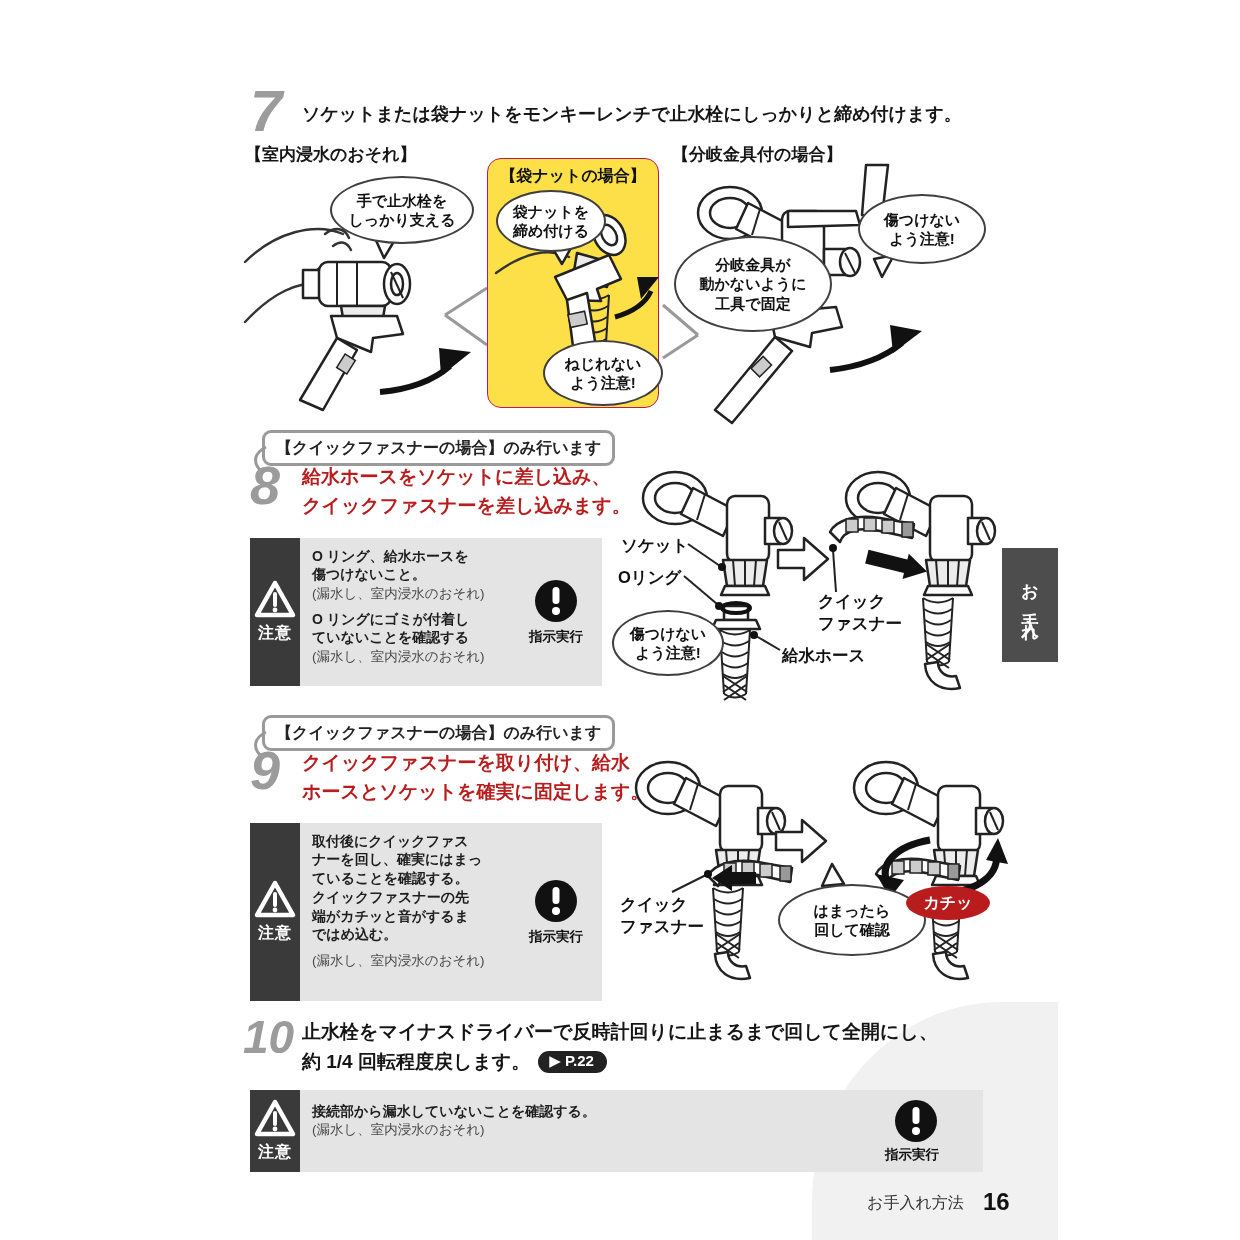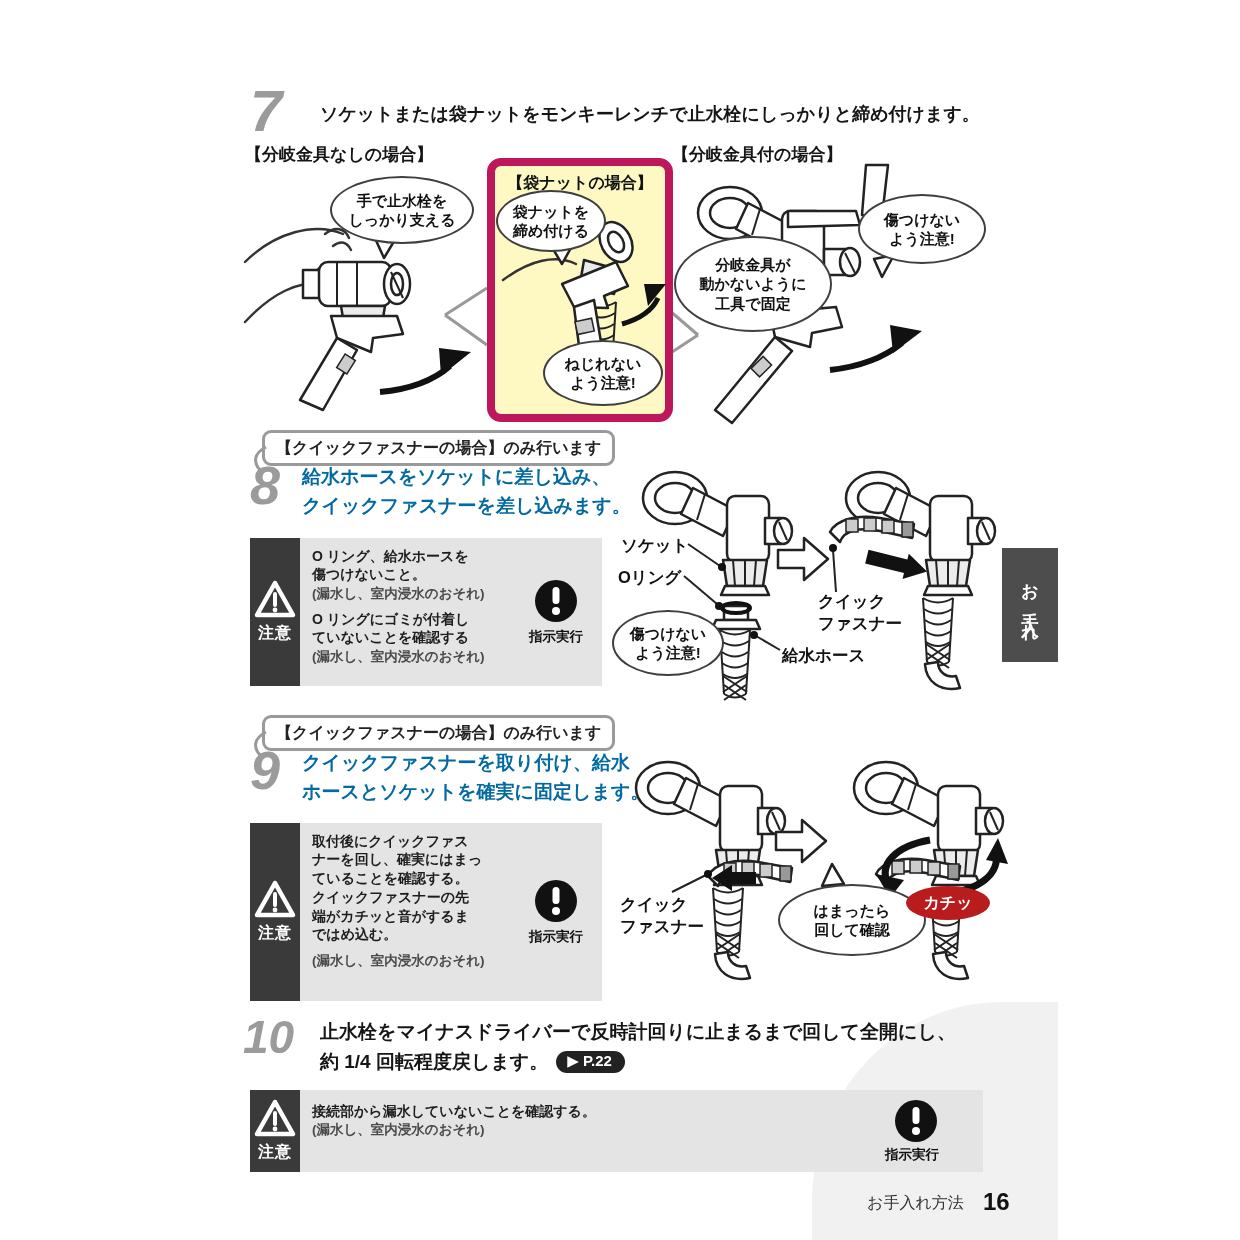--- a/index.html
+++ b/index.html
@@ -3,49 +3,49 @@
 <meta charset="utf-8">
 <style>
   html,body{margin:0;padding:0;background:#fff;}
   #page{position:relative;width:1240px;height:1240px;background:#fff;overflow:hidden;
         font-family:"Liberation Sans","DejaVu Sans",sans-serif;color:#111;}
   .abs{position:absolute;}
   .ml{white-space:pre-line;}
   
   .stepnum{position:absolute;color:#9b9b9b;font-weight:bold;font-style:italic;line-height:1;}
   
-  .stitle{position:absolute;font-size:18px;font-weight:600;color:#151515;margin-left:18px;}
-  .stitle2{position:absolute;font-size:19px;font-weight:600;color:#0369a1;line-height:1.55;}
+  .stitle{position:absolute;font-size:18px;font-weight:600;color:#151515;}
+  .stitle2{position:absolute;font-size:19px;font-weight:600;color:#b91c1c;line-height:1.55;}
   .caselbl{position:absolute;font-size:17px;font-weight:bold;color:#151515;}
   
   .tag{position:absolute;height:30px;border:3px solid #9a9a9a;border-radius:9px;background:#fff;
        display:flex;align-items:center;padding:0 11px;font-size:16px;font-weight:bold;color:#222;}
   .tagcurl{position:absolute;left:-13px;bottom:-10px;}
   
   .bubble{position:absolute;background:#fff;border:2px solid #3f3f3f;border-radius:50%;
           display:flex;align-items:center;justify-content:center;text-align:center;
           font-size:15px;font-weight:600;line-height:1.3;color:#111;z-index:5;}
   .bubble.gray{background:#b91c1c;border:none;color:#fff;font-weight:bold;}
   .tail{position:absolute;z-index:4;}
   
   .caution{position:absolute;display:flex;z-index:2;}
   .cside{width:50px;background:#3a3a3a;display:flex;flex-direction:column;align-items:center;justify-content:center;gap:5px;flex:none;}
   .cside .clbl{color:#fff;font-size:16px;font-weight:bold;letter-spacing:1px;}
   .cbody{flex:1;background:#e4e4e4;padding:9px 4px 6px 12px;}
   .cp{margin:0 0 1px 0;font-size:14px;font-weight:600;line-height:1.32;color:#1d1d1d;white-space:pre-line;}
-  .cnote{margin:0 0 7px 0;font-size:13.5px;font-weight:700;color:#4a4a4a;}
+  .cnote{margin:0 0 7px 0;font-size:13.5px;font-weight:400;color:#4a4a4a;}
   .caction{width:92px;background:#e4e4e4;display:flex;flex-direction:column;align-items:center;justify-content:center;gap:4px;flex:none;}
   .caction .alabel{font-size:13.5px;font-weight:bold;color:#111;}
   
   .ilbl{position:absolute;font-size:16.5px;font-weight:600;color:#111;line-height:1.35;z-index:3;}
   
   .badge{display:inline-block;background:#222;color:#fff;border-radius:13px;padding:1px 13px 3px 11px;
          font-size:15px;font-weight:bold;margin-left:8px;vertical-align:2px;cursor:pointer;}
   
-  .casebox{position:absolute;border:8px solid #be185d;border-radius:14px;background:#fef9c3;z-index:1;}
+  .casebox{position:absolute;border:1px solid #be185d;border-radius:14px;background:#fde047;z-index:1;}
   .casebox .cbt{display:block;text-align:center;font-size:16px;font-weight:bold;margin-top:7px;}
   
   .sidetab{position:absolute;background:#4d4d4d;color:#fff;display:flex;align-items:center;justify-content:center;z-index:2;}
   .sidetab span{writing-mode:vertical-rl;text-orientation:upright;font-size:17px;font-weight:bold;letter-spacing:7px;}
   
   .corner{position:absolute;background:#f1f1f1;border-top-left-radius:190px 200px;z-index:0;}
   .fsec{position:absolute;font-size:16px;color:#333;z-index:2;}
   .fpage{position:absolute;font-size:24px;font-weight:bold;color:#111;z-index:2;}
   svg{overflow:visible;}
   .ln{fill:#fff;stroke:#222;stroke-width:2.5;stroke-linejoin:round;}
@@ -122,21 +122,21 @@
           <path d="M21,14 L21,25" stroke="#fff" stroke-width="4" stroke-linecap="round"></path>
           <circle cx="21" cy="30" r="2.4" fill="#fff"></circle>
         </g>
     </defs>
   </svg>
 
   <div class="corner" style="left:812px;top:1002px;width:246px;height:238px;"></div>
 
   <div class="stepnum" style="left:250px;top:82px;font-size:58px;">7</div>
   <div class="stitle" style="left:302px;top:102px;">ソケットまたは袋ナットをモンキーレンチで止水栓にしっかりと締め付けます。</div>
-  <div class="caselbl" style="left:245px;top:143px;">【分岐金具なしの場合】</div>
+  <div class="caselbl" style="left:245px;top:143px;">【室内浸水のおそれ】</div>
   <div class="caselbl" style="left:672px;top:143px;text-align:center;">【分岐金具付の場合】</div>
 
   <svg class="abs" style="left:245px;top:170px;" width="240" height="245">
     <path d="M0,92 C30,62 70,52 98,64 M0,152 C28,122 52,112 80,112 M80,64 C90,56 100,58 104,68 M88,76 C96,70 102,72 106,80 M70,102 C80,92 92,92 100,100" class="hand"></path>
     <rect x="58" y="100" width="22" height="28" class="ln"></rect>
     <rect x="74" y="92" width="72" height="44" rx="9" class="ln"></rect>
     <path d="M92,92 L92,136 M112,92 L112,136" class="st"></path>
     <ellipse cx="152" cy="114" rx="13" ry="20" class="ln"></ellipse>
       <ellipse cx="152" cy="114" rx="6" ry="11" class="ln"></ellipse>
       <path d="M146,102 L158,128" class="st"></path>

